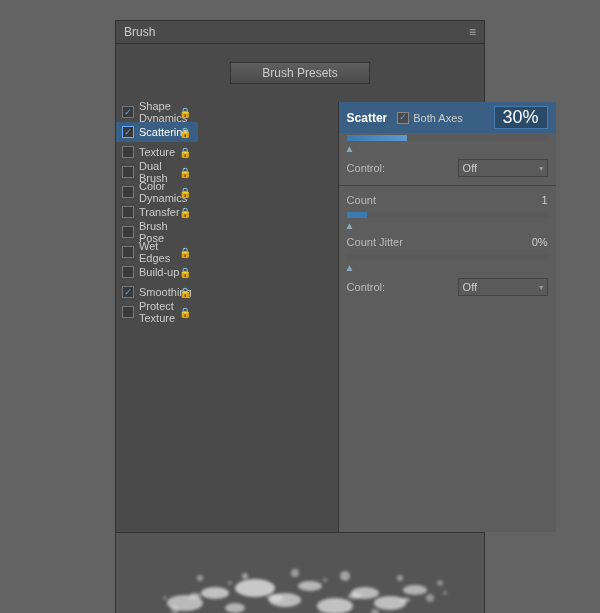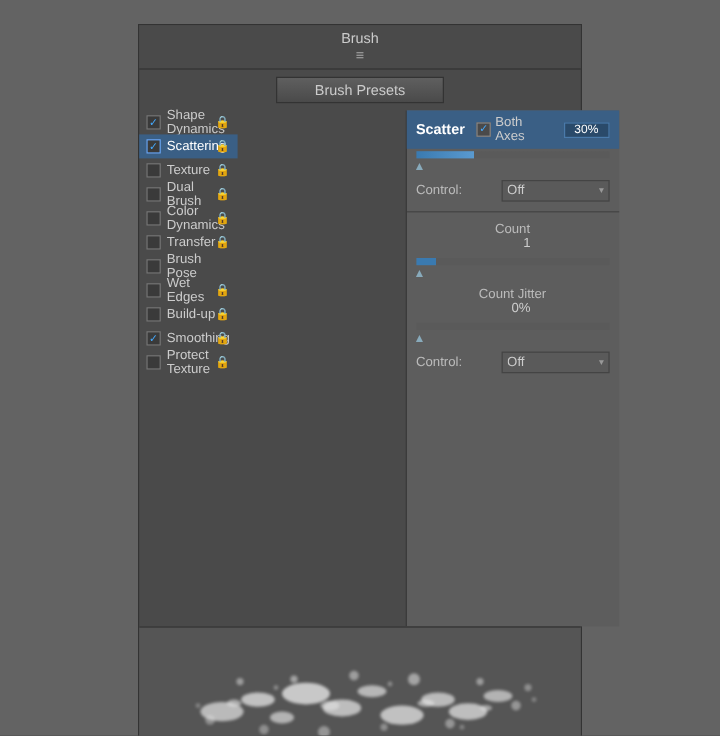--- a/index.html
+++ b/index.html
@@ -24,35 +24,34 @@
     }
     .panel-header {
       background: #4a4a4a;
       padding: 4px 8px;
       font-size: 12px;
       color: #ccc;
       border-bottom: 1px solid #333;
       display: flex;
       justify-content: space-between;
       align-items: center;
-      flex-direction: column;
     }
     .panel-header-icons {
       display: flex;
       gap: 4px;
     }
     .brush-presets-btn {
       background: linear-gradient(to bottom, #5f5f5f, #4a4a4a);
       border: 1px solid #333;
       color: #ccc;
       padding: 3px 20px;
       cursor: pointer;
       font-size: 12px;
       display: block;
-      margin: 6px auto;
+      margin: 18px auto;
       width: 140px;
       text-align: center;
     }
     .left-panel {
       width: 140px;
       float: left;
       padding: 0;
     }
     .right-panel {
       margin-left: 140px;
@@ -142,21 +141,21 @@
       font-size: 9px;
       position: absolute;
       top: -1px;
       left: 1px;
     }
     .percentage-badge {
       margin-left: auto;
       background: #2a4a6a;
       color: #fff;
       padding: 0 8px;
-      font-size: 10px;
+      font-size: 18px;
       border: 1px solid #4a7aaa;
     }
     .triangle-indicator {
       text-align: left;
       padding: 0 6px;
       color: #8ab;
       font-size: 10px;
       line-height: 12px;
     }
     .control-row {
@@ -175,20 +174,21 @@
       border: 1px solid #444;
       color: #ccc;
       font-size: 11px;
       padding: 1px 4px;
       width: 90px;
       height: 18px;
       appearance: none;
       -webkit-appearance: none;
       cursor: pointer;
       position: relative;
+      margin-left: 40px;
     }
     .select-wrapper {
       position: relative;
       display: inline-flex;
       align-items: center;
     }
     .select-wrapper::after {
       content: '▼';
       font-size: 7px;
       color: #999;
@@ -198,21 +198,20 @@
     }
     .section-divider {
       height: 1px;
       background: #444;
       margin: 4px 0;
     }
     .value-row {
       display: flex;
       align-items: center;
       padding: 4px 8px;
-      flex-direction: column;
     }
     .row-label {
       color: #bbb;
       font-size: 11px;
       flex: 1;
     }
     .row-value {
       color: #ccc;
       font-size: 11px;
       min-width: 30px;

